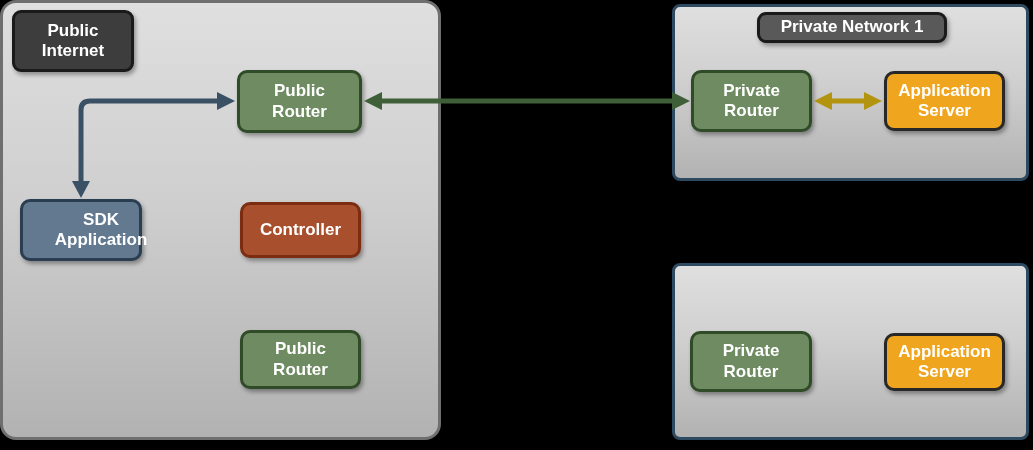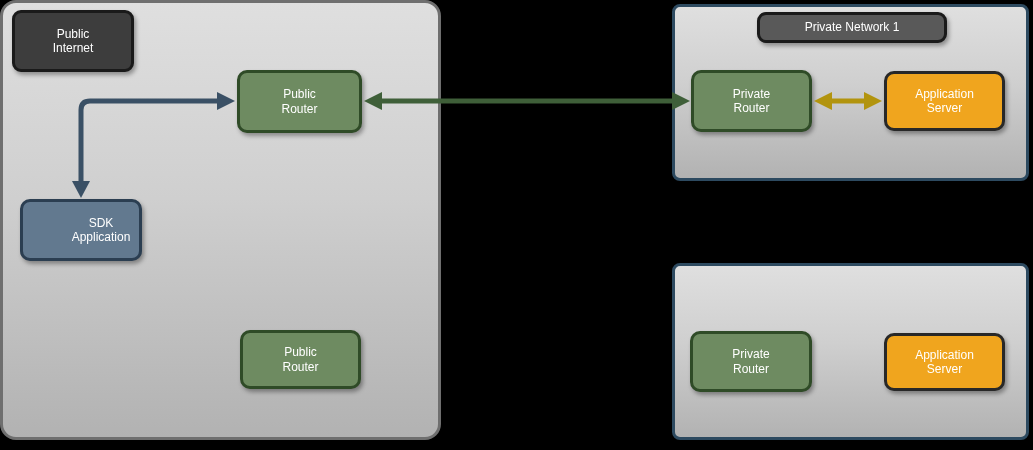--- a/index.html
+++ b/index.html
@@ -45,22 +45,22 @@
   .zone.private{
     border:3px solid var(--private-zone-border);
     border-radius:8px;
   }
   .plate{
     position:absolute;
     box-sizing:border-box;
     display:flex;align-items:center;justify-content:center;
     text-align:center;
     color:var(--text);
-    font-weight:normal;
-    font-size:12px;
+    font-weight:bold;
+    font-size:17px;
     line-height:1.18;
     white-space:pre-line;
     box-shadow:2px 3px 4px rgba(0,0,0,0.35);
   }
   .zone-label{
     border:3px solid var(--label-border);
     border-radius:9px;
   }
   .zone-label.pi{background:var(--pi-label-fill);}
   .zone-label.pn{background:var(--pn-label-fill);}
@@ -84,20 +84,21 @@
   <div class="zone private" style="left:672px;top:263px;width:357px;height:177px;"></div>
 
   <div class="plate zone-label pi" style="left:12px;top:10px;width:122px;height:62px;">Public
 Internet</div>
   <div class="plate zone-label pn" style="left:757px;top:12px;width:190px;height:31px;">Private Network 1</div>
 
   <div class="plate node router" style="left:237px;top:70px;width:125px;height:63px;">Public
 Router</div>
   <div class="plate node sdk" style="left:20px;top:199px;width:122px;height:62px;padding-left:40px;">SDK
 Application</div>
+  <div class="plate node controller" style="left:240px;top:202px;width:121px;height:56px;">Controller</div>
   <div class="plate node router" style="left:240px;top:330px;width:121px;height:59px;">Public
 Router</div>
 
   <div class="plate node router" style="left:691px;top:70px;width:121px;height:62px;">Private
 Router</div>
   <div class="plate node server" style="left:884px;top:71px;width:121px;height:60px;">Application
 Server</div>
 
   <div class="plate node router" style="left:690px;top:331px;width:122px;height:61px;">Private
 Router</div>

